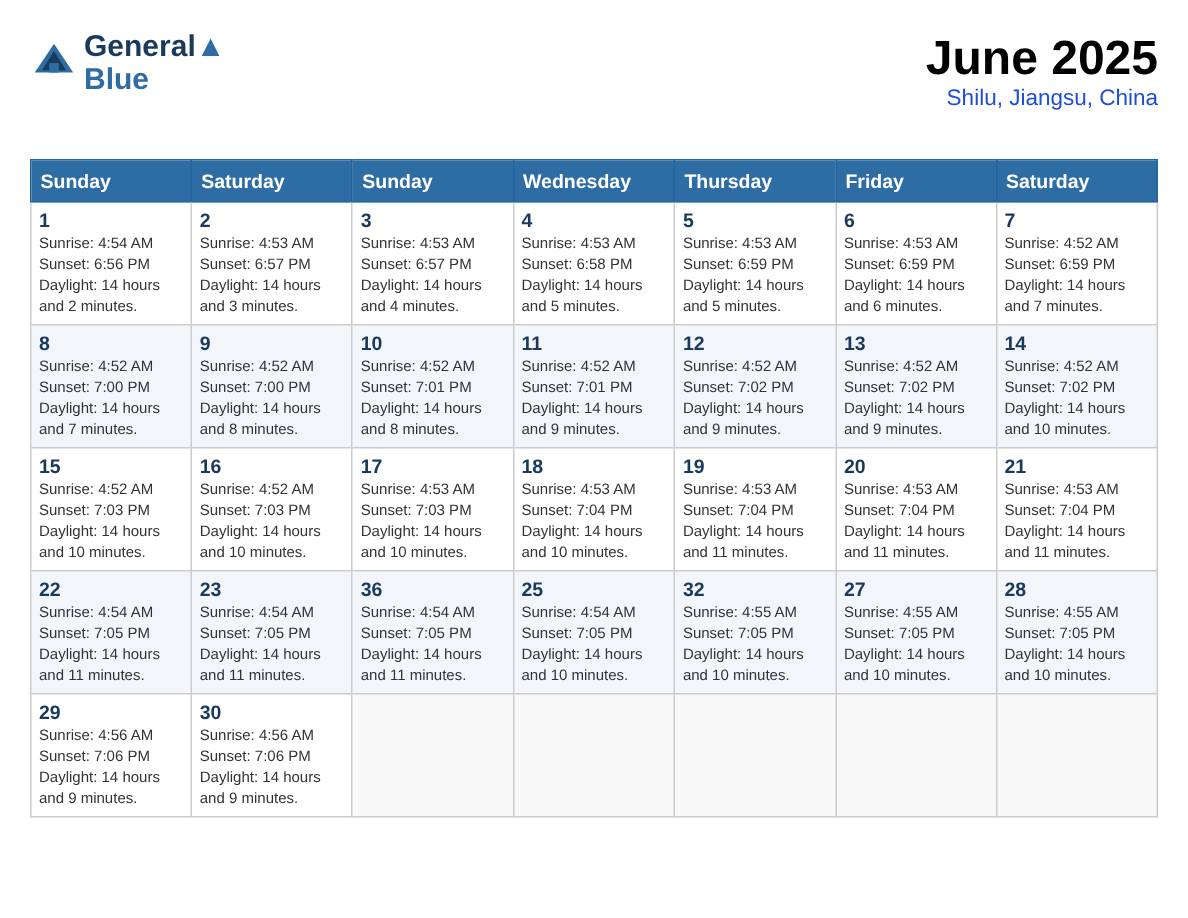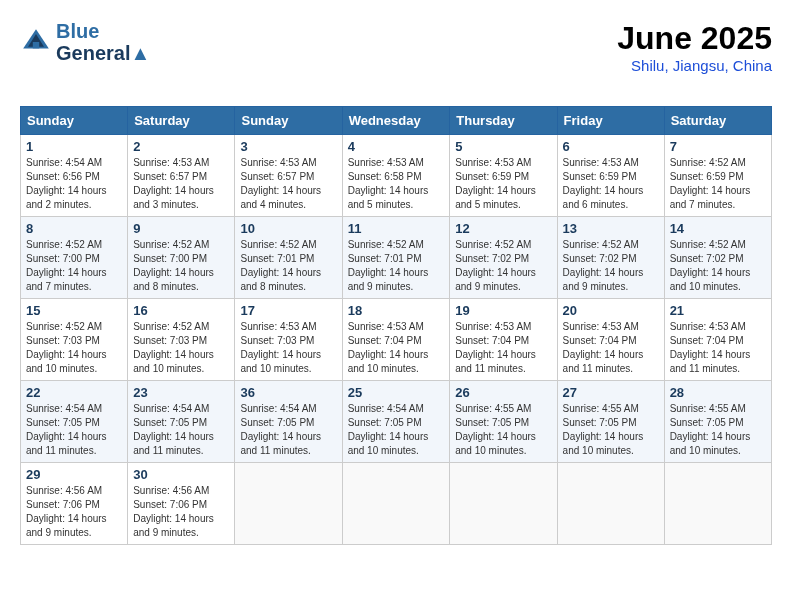--- a/index.html
+++ b/index.html
@@ -91,22 +91,22 @@
 
 <div class="header-area">
   <div class="logo-wrapper">
     <div class="logo-line">
       <svg class="logo-icon" viewBox="0 0 40 40" width="36" height="36">
         <polygon points="20,4 36,28 4,28" fill="#2e6da4"></polygon>
         <polygon points="20,10 30,26 10,26" fill="#1a3a5c"></polygon>
         <rect x="16" y="20" width="8" height="8" fill="#2e6da4"></rect>
       </svg>
       <div>
+        <div style="font-size:20px;font-weight:bold;color:#1a3a5c;line-height:1.1;">General<span style="color:#2e6da4;">▲</span></div>
         <div style="font-size:20px;font-weight:bold;color:#2e6da4;line-height:1.1;">Blue</div>
-        <div style="font-size:20px;font-weight:bold;color:#1a3a5c;line-height:1.1;">General<span style="color:#2e6da4;">▲</span></div>
       </div>
     </div>
   </div>
   <div class="title-block">
     <div class="month-title">June 2025</div>
     <div class="subtitle">Shilu, Jiangsu, China</div>
   </div>
 </div>
 
 <table class="calendar">
@@ -298,21 +298,21 @@
 and 11 minutes.</div>
         </td>
         <td>
           <span class="day-number">25</span>
           <div class="day-info" style="white-space: pre-line;">Sunrise: 4:54 AM
 Sunset: 7:05 PM
 Daylight: 14 hours
 and 10 minutes.</div>
         </td>
         <td>
-          <span class="day-number">26</span>
+          <span class="day-number">32</span>
           <div class="day-info" style="white-space: pre-line;">Sunrise: 4:55 AM
 Sunset: 7:05 PM
 Daylight: 14 hours
 and 10 minutes.</div>
         </td>
         <td>
           <span class="day-number">27</span>
           <div class="day-info" style="white-space: pre-line;">Sunrise: 4:55 AM
 Sunset: 7:05 PM
 Daylight: 14 hours

